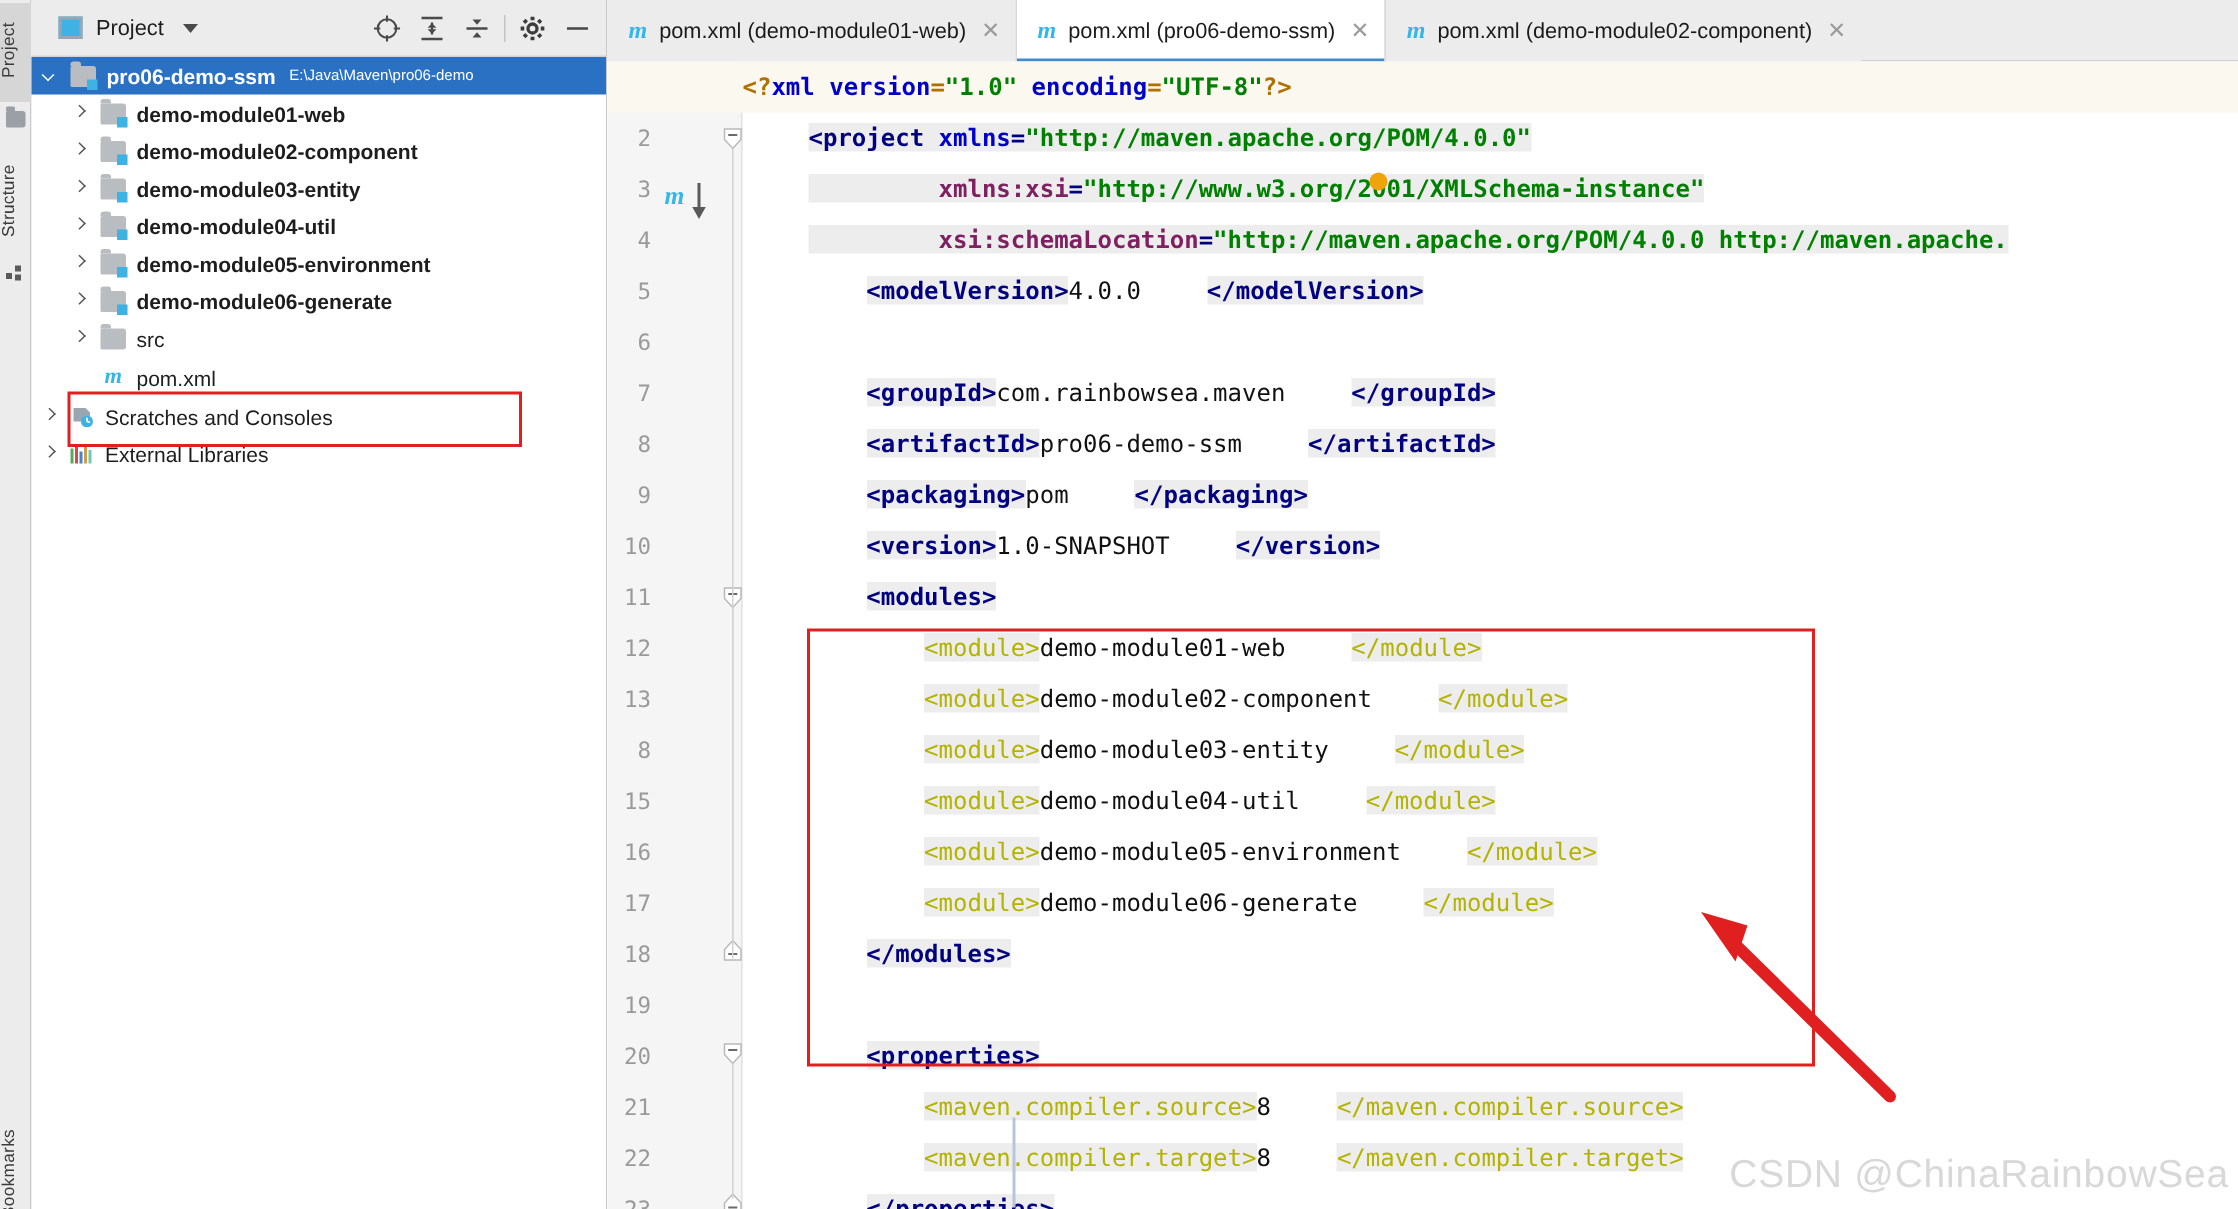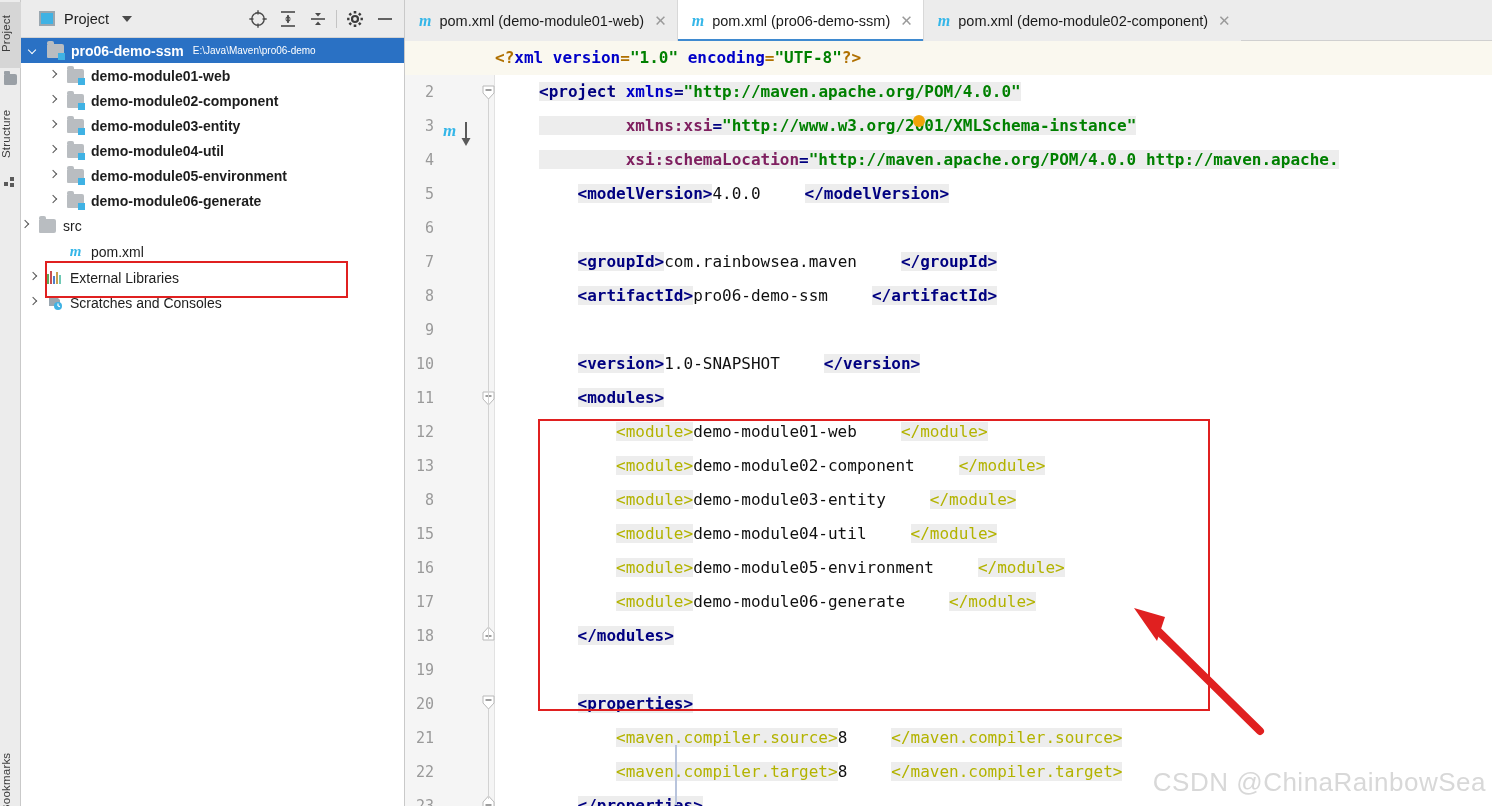--- a/index.html
+++ b/index.html
@@ -327,55 +327,55 @@
         <div class="folder mod" style="margin-left:9px"></div>
         <div class="lbl b">demo-module05-environment</div>
       </div>
 
       <div class="row" style="padding-left:28px">
         <div class="arrow"></div>
         <div class="folder mod" style="margin-left:9px"></div>
         <div class="lbl b">demo-module06-generate</div>
       </div>
 
-      <div class="row" style="">
+      <div class="row" style="padding-left:28px">
         <div class="arrow"></div>
         <div class="folder" style="margin-left:9px"></div>
         <div class="lbl">src</div>
       </div>
 
       <div class="row" style="padding-left:28px;height:27px">
         <div style="width:9px"></div>
         <div class="mlabel" style="margin-left:9px">m</div>
         <div class="lbl">pom.xml</div>
+      </div>
+
+      <div class="row" style="padding-left:8px">
+        <div class="arrow"></div>
+        <div class="scratchicon" style="margin-left:9px">
+          <svg width="16" height="14" viewBox="0 0 16 14">
+            <path d="M2 1 h8 l3 3 v6 h-11 z" fill="#9aa7b0"></path>
+            <circle cx="11" cy="10" r="4" fill="#3fb2e4"></circle>
+            <line x1="11" y1="10" x2="11" y2="7.5" stroke="#fff" stroke-width="1.2"></line>
+            <line x1="11" y1="10" x2="13" y2="10.6" stroke="#fff" stroke-width="1.2"></line>
+          </svg>
+        </div>
+        <div class="lbl">Scratches and Consoles</div>
       </div>
 
       <div class="row" style="padding-left:8px">
         <div class="arrow"></div>
         <div class="libicon" style="margin-left:9px">
           <i style="left:0px;height:10px;background:#5ba85b"></i>
           <i style="left:3px;height:13px;background:#c94f4f"></i>
           <i style="left:6px;height:8px;background:#4f7fc9"></i>
           <i style="left:9px;height:12px;background:#c9a04f"></i>
           <i style="left:12px;height:9px;background:#6fc9b6"></i>
         </div>
         <div class="lbl">External Libraries</div>
-      </div>
-
-      <div class="row" style="padding-left:8px">
-        <div class="arrow"></div>
-        <div class="scratchicon" style="margin-left:9px">
-          <svg width="16" height="14" viewBox="0 0 16 14">
-            <path d="M2 1 h8 l3 3 v6 h-11 z" fill="#9aa7b0"></path>
-            <circle cx="11" cy="10" r="4" fill="#3fb2e4"></circle>
-            <line x1="11" y1="10" x2="11" y2="7.5" stroke="#fff" stroke-width="1.2"></line>
-            <line x1="11" y1="10" x2="13" y2="10.6" stroke="#fff" stroke-width="1.2"></line>
-          </svg>
-        </div>
-        <div class="lbl">Scratches and Consoles</div>
       </div>
     </div>
 
     <div class="redbox" style="left:24px; top:261px; width:303px; height:37px;"></div>
   </div>
 
   <div class="editor">
 
     <div class="tabbar">
       <div class="tab">
@@ -479,20 +479,21 @@
         <div class="line" style="top:102px"><span class="hl">         <span class="attr2">xsi:schemaLocation</span><span class="tag">=</span><span class="val">"http://maven.apache.org/POM/4.0.0 http://maven.apache.</span></span></div>
 
         <div class="line" style="top:136px">    <span class="hl"><span class="tag">&lt;modelVersion&gt;</span></span><span class="txt">4.0.0</span><span class="hl"><span class="tag">&lt;/modelVersion&gt;</span></span></div>
 
         <div class="line" style="top:170px"></div>
 
         <div class="line" style="top:204px">    <span class="hl"><span class="tag">&lt;groupId&gt;</span></span><span class="txt">com.rainbowsea.maven</span><span class="hl"><span class="tag">&lt;/groupId&gt;</span></span></div>
 
         <div class="line" style="top:238px">    <span class="hl"><span class="tag">&lt;artifactId&gt;</span></span><span class="txt">pro06-demo-ssm</span><span class="hl"><span class="tag">&lt;/artifactId&gt;</span></span></div>
 
+        <div class="line" style="top:272px">    <span class="hl"><span class="tag">&lt;packaging&gt;</span></span><span class="txt">pom</span><span class="hl"><span class="tag">&lt;/packaging&gt;</span></span></div>
 
         <div class="line" style="top:306px">    <span class="hl"><span class="tag">&lt;version&gt;</span></span><span class="txt">1.0-SNAPSHOT</span><span class="hl"><span class="tag">&lt;/version&gt;</span></span></div>
 
         <div class="line" style="top:340px">    <span class="hl"><span class="tag">&lt;modules&gt;</span></span></div>
 
         <div class="line" style="top:374px">        <span class="hl"><span class="tagy">&lt;module&gt;</span></span><span class="txt">demo-module01-web</span><span class="hl"><span class="tagy">&lt;/module&gt;</span></span></div>
 
         <div class="line" style="top:408px">        <span class="hl"><span class="tagy">&lt;module&gt;</span></span><span class="txt">demo-module02-component</span><span class="hl"><span class="tagy">&lt;/module&gt;</span></span></div>
 
         <div class="line" style="top:442px">        <span class="hl"><span class="tagy">&lt;module&gt;</span></span><span class="txt">demo-module03-entity</span><span class="hl"><span class="tagy">&lt;/module&gt;</span></span></div>

